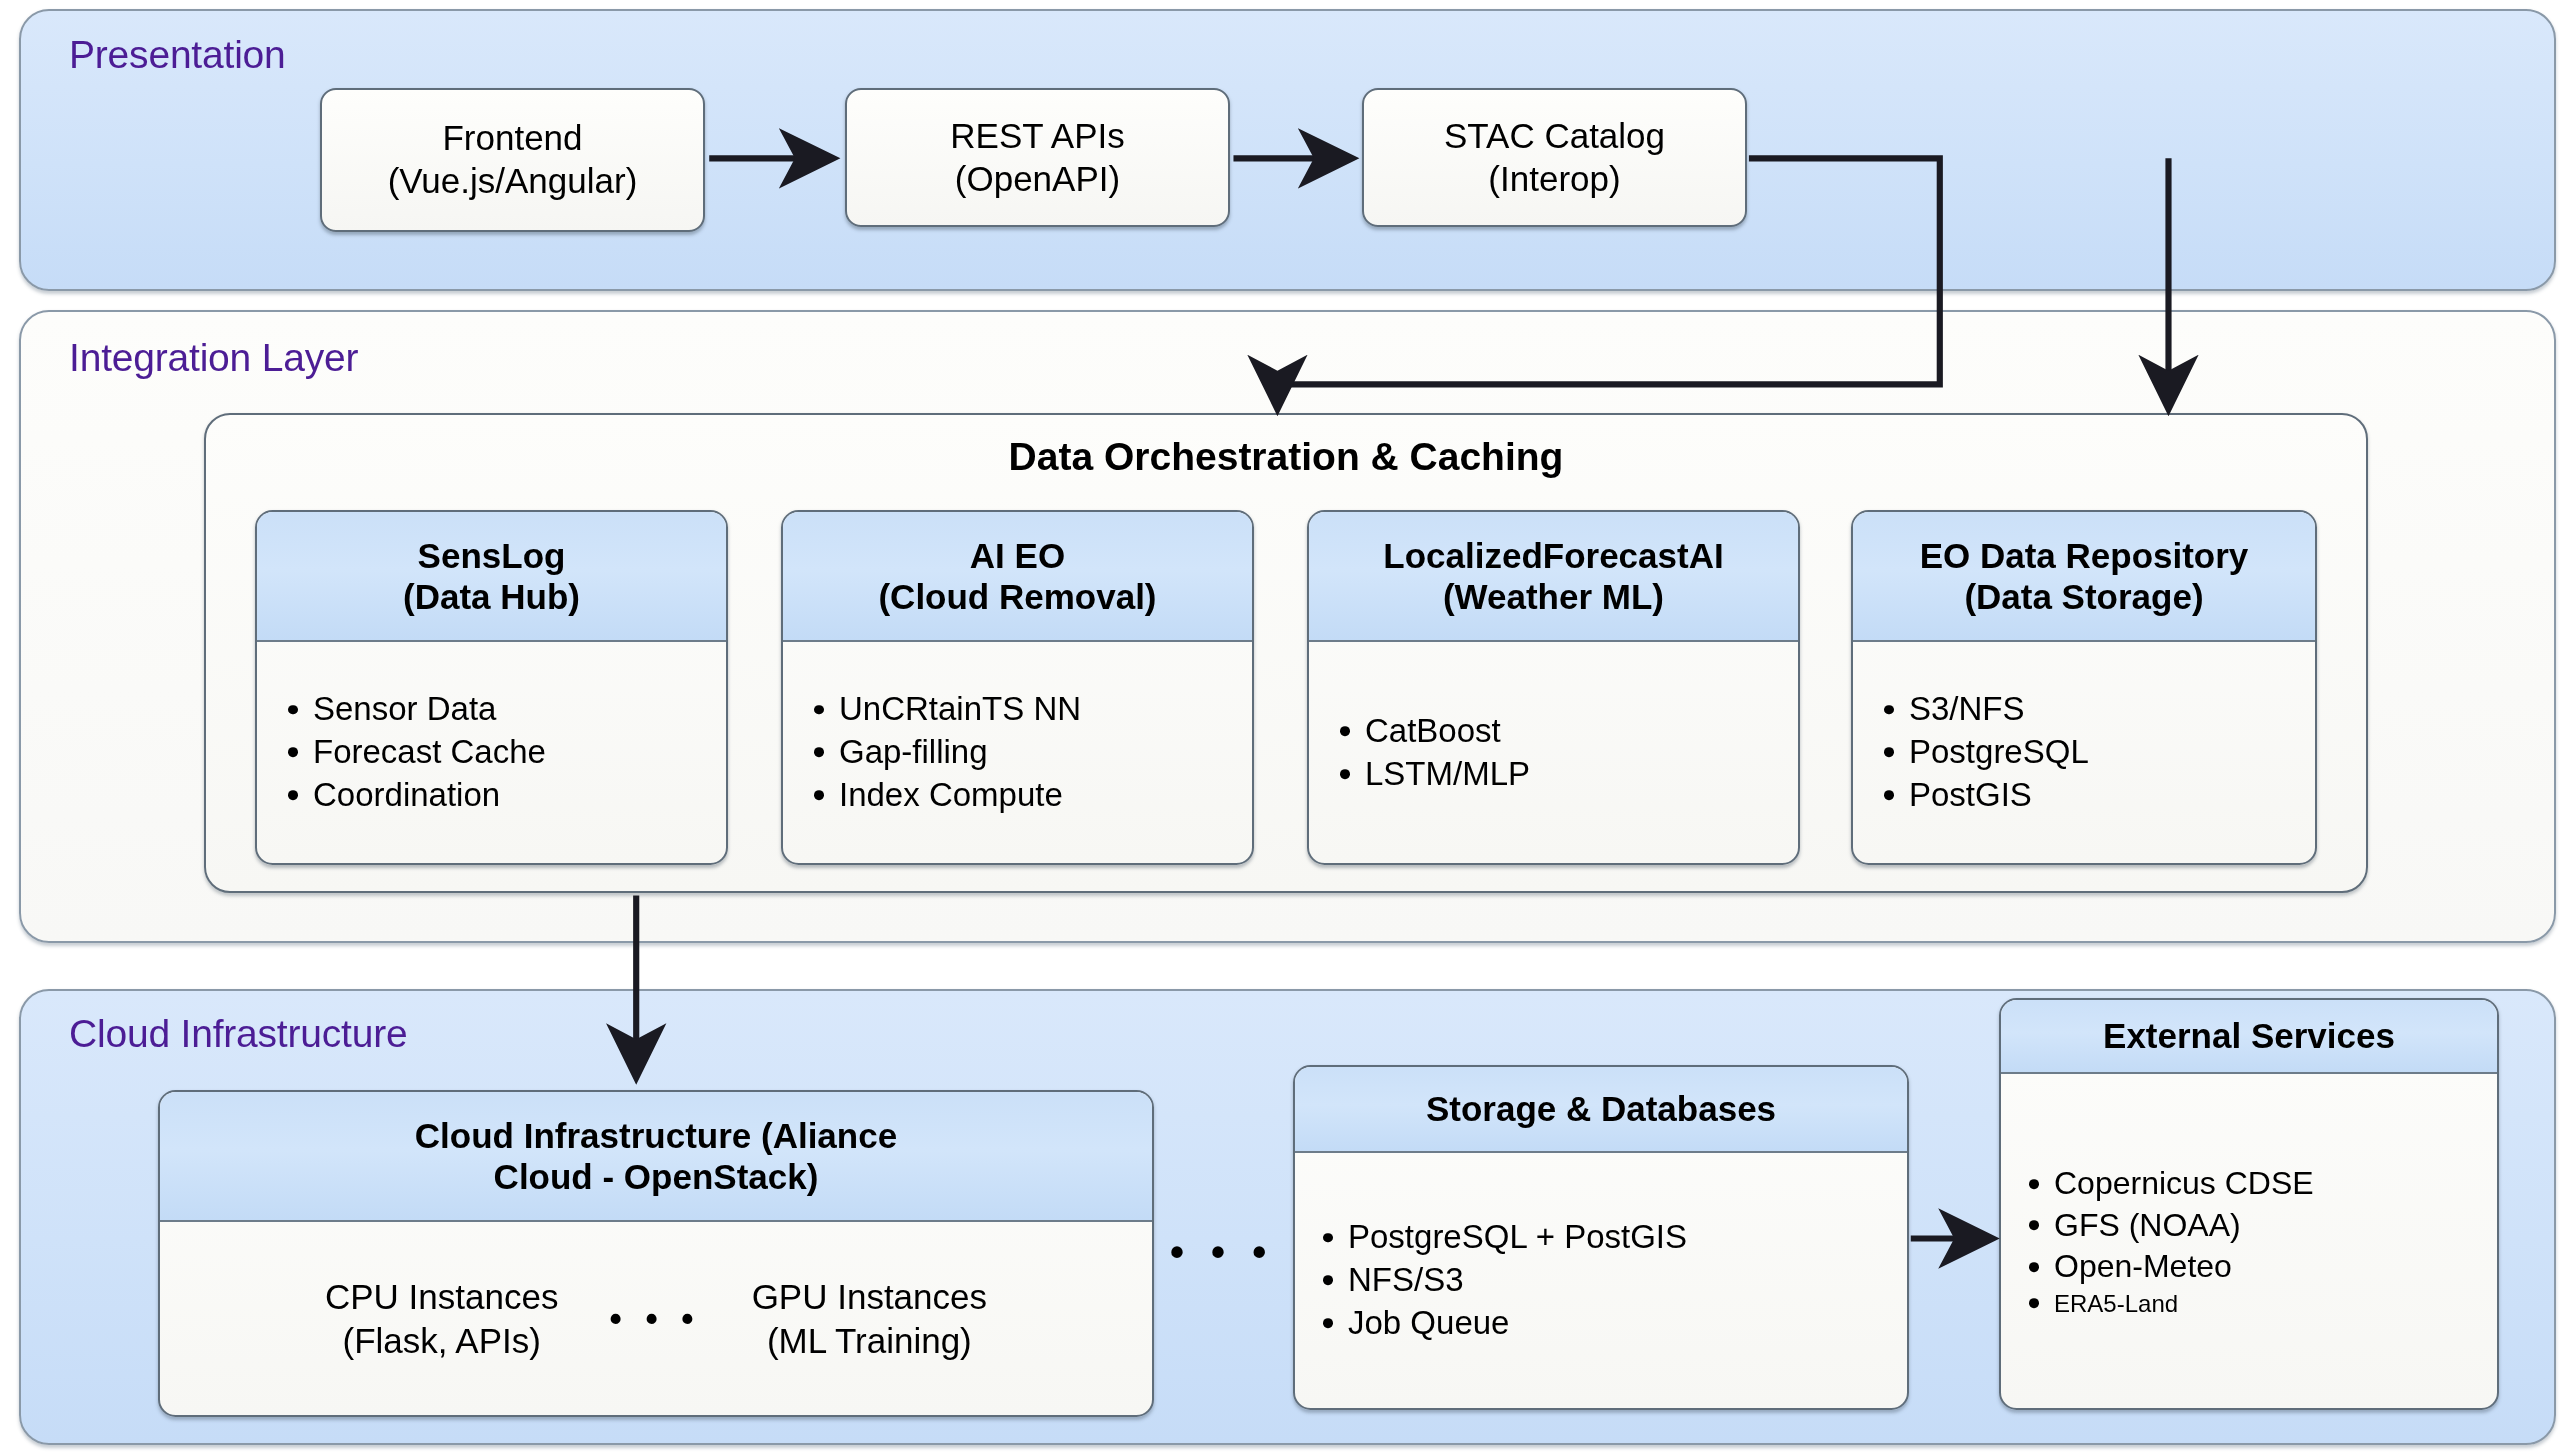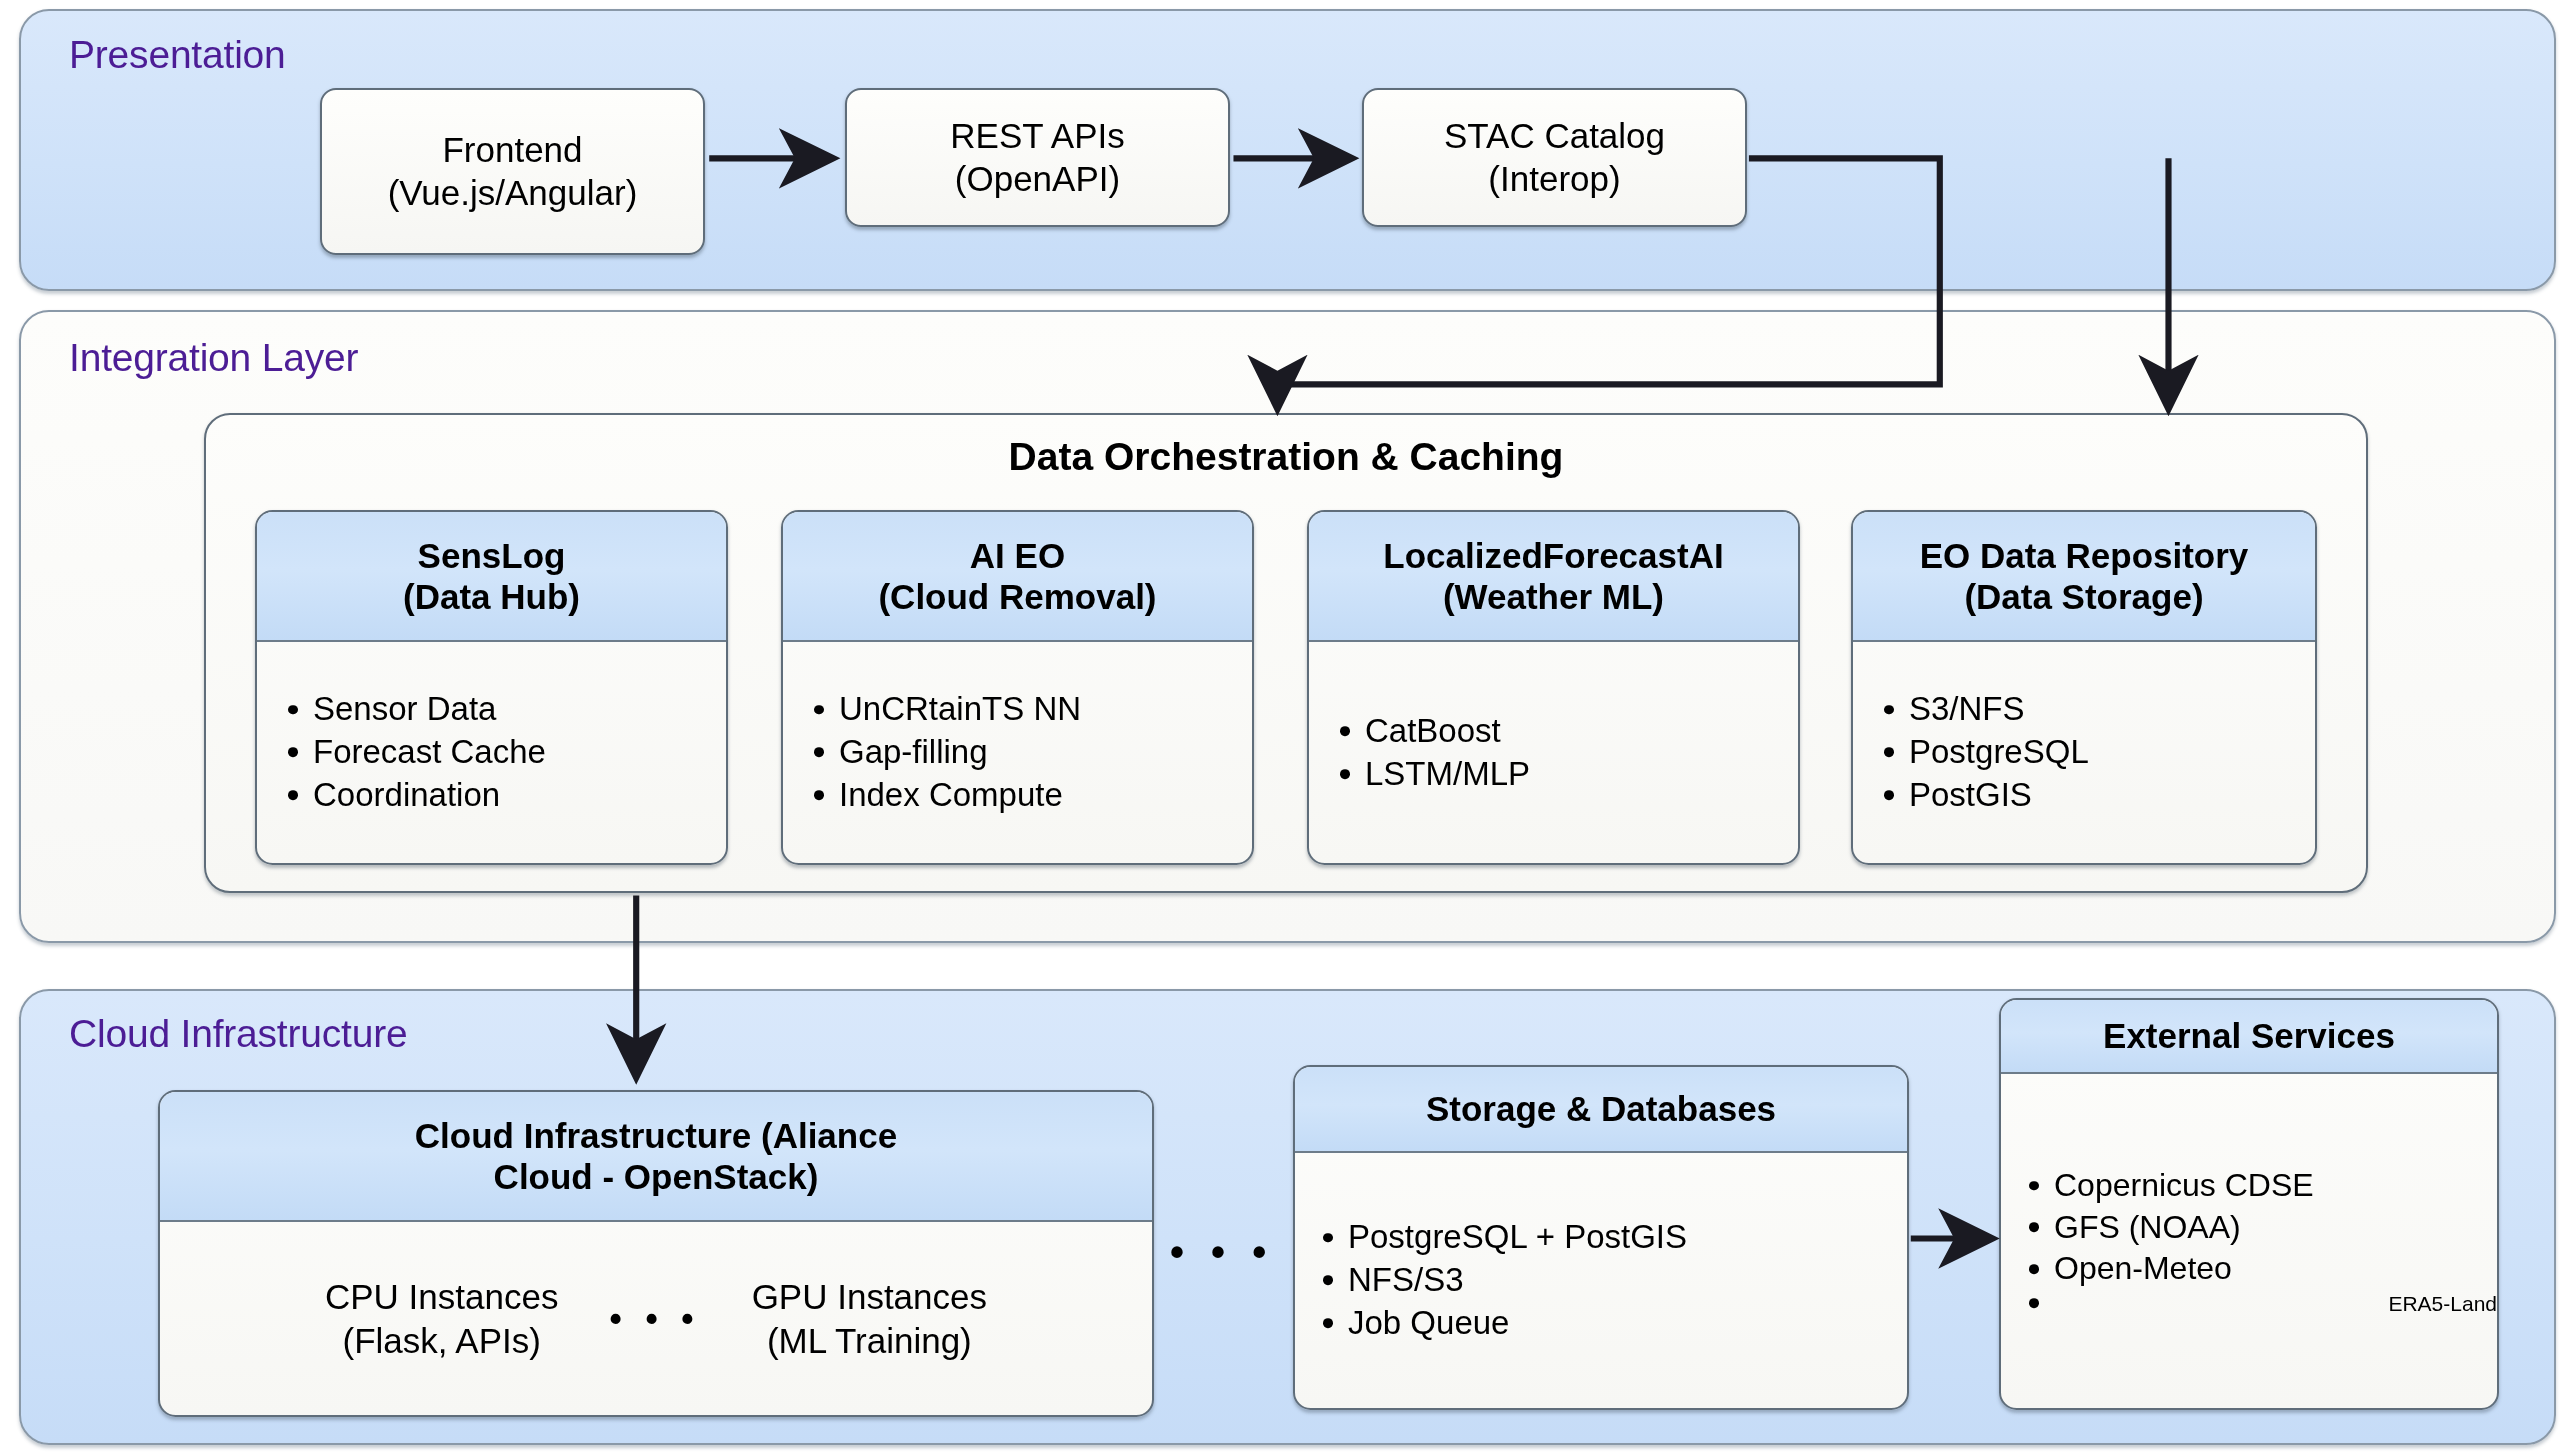--- a/index.html
+++ b/index.html
@@ -159,21 +159,21 @@
   }
 </style>
 </head>
 <body>
 
 <div id="stage">
 
   <div class="band" style="left:19.4px; top:8.8px; width:2537px; height:282px;"></div>
   <div class="band-title" style="left:69px; top:33px; font-size:39px;">Presentation</div>
 
-  <div class="flowbox" style="left:320px; top:88px; width:385px; height:167px; font-size:35px;">
+  <div class="flowbox" style="left:320px; top:88px; width:385px; height:144px; font-size:35px;">
     <span>Frontend</span>
     <span>(Vue.js/Angular)</span>
   </div>
 
   <div class="flowbox" style="left:845px; top:88px; width:385px; height:139px; font-size:35px;">
     <span>REST APIs</span>
     <span>(OpenAPI)</span>
   </div>
 
   <div class="flowbox" style="left:1362px; top:88px; width:385px; height:139px; font-size:35px;">
@@ -290,21 +290,21 @@
 
   <div class="card" style="left:1999px; top:998px; width:500px; height:412px;">
     <div class="card-head" style="height:74px; font-size:35px;">
       <div>External Services</div>
     </div>
     <div class="card-body tight" style="padding-top:8.8px;padding-bottom:8.8px;">
       <ul class="blist">
         <li style="font-size:32px;">Copernicus CDSE</li>
         <li style="font-size:32px;">GFS (NOAA)</li>
         <li style="font-size:32px;">Open-Meteo</li>
-        <li style="font-size:21px;text-align:right;">ERA5-Land</li>
+        <li style="font-size:24px;">ERA5-Land</li>
       </ul>
     </div>
   </div>
 
   <svg class="wires" viewBox="0 0 2928 1653">
     <defs>
       <marker id="ah" markerWidth="11" markerHeight="11" refX="8.4" refY="5.5" orient="auto" markerUnits="strokeWidth">
         <path d="M0,0.6 L10,5.5 L0,10.4 L2.6,5.5 Z" fill="#1a1a22"></path>
       </marker>
     </defs>

